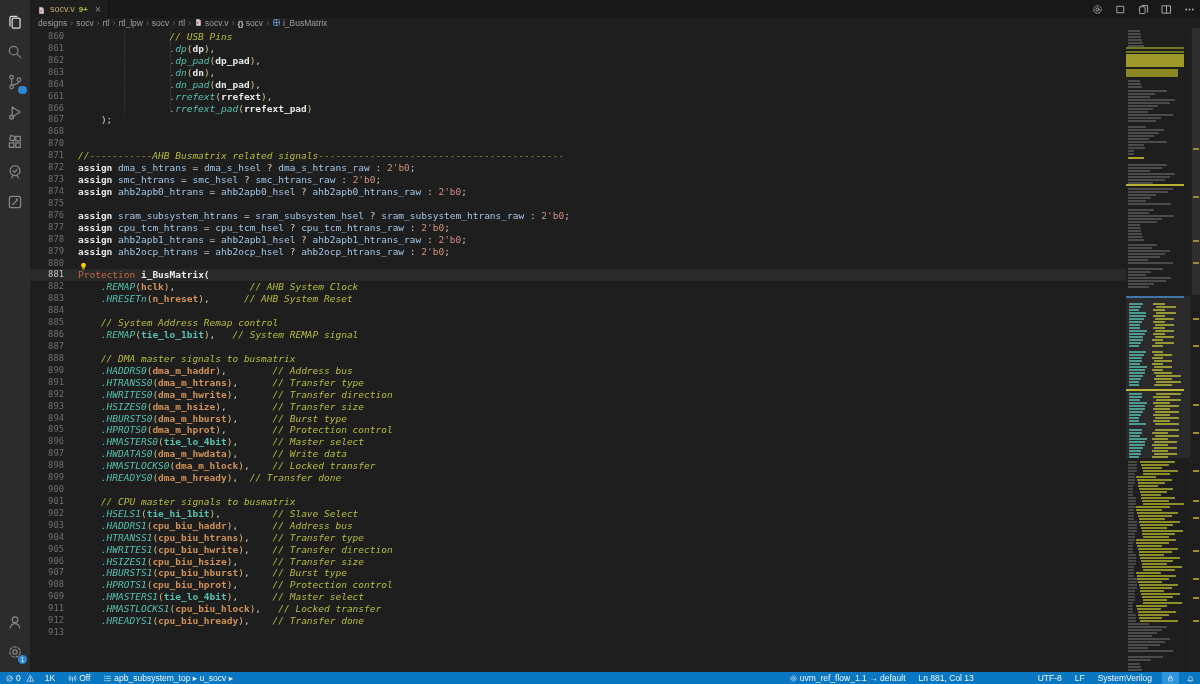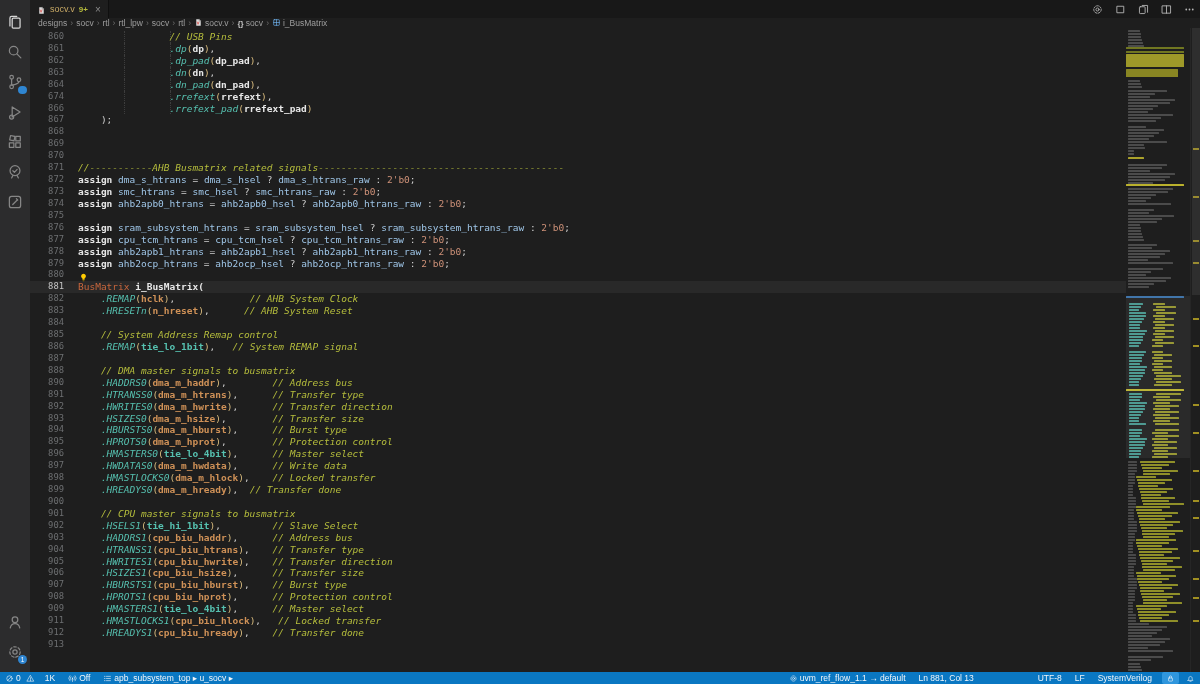--- a/index.html
+++ b/index.html
@@ -264,41 +264,37 @@
             <span class="gd" style="left: 139.52px;"></span>
             <span class="ct"><span>                </span><span class="pn">.dn</span><span class="pr">(</span><span class="agw">dn</span><span class="pr">)</span><span class="pw">,</span></span>
           </div>
           <div class="row">
             <span class="ln">864</span>
             <span class="gd" style="left: 93.76px;"></span>
             <span class="gd" style="left: 139.52px;"></span>
             <span class="ct"><span>                </span><span class="pn">.dn_pad</span><span class="pr">(</span><span class="agw">dn_pad</span><span class="pr">)</span><span class="pw">,</span></span>
           </div>
           <div class="row">
-            <span class="ln">674</span>
+            <span class="ln">661</span>
             <span class="gd" style="left: 93.76px;"></span>
             <span class="gd" style="left: 139.52px;"></span>
             <span class="ct"><span>                </span><span class="pn">.rrefext</span><span class="pr">(</span><span class="agw">rrefext</span><span class="pr">)</span><span class="pw">,</span></span>
           </div>
           <div class="row">
             <span class="ln">866</span>
             <span class="gd" style="left: 93.76px;"></span>
             <span class="gd" style="left: 139.52px;"></span>
             <span class="ct"><span>                </span><span class="pn">.rrefext_pad</span><span class="pr">(</span><span class="agw">rrefext_pad</span><span class="pr">)</span></span>
           </div>
           <div class="row">
             <span class="ln">867</span>
             <span class="ct"><span>    </span><span class="pw">);</span></span>
           </div>
           <div class="row">
             <span class="ln">868</span>
-            <span class="ct"></span>
-          </div>
-          <div class="row">
-            <span class="ln">869</span>
             <span class="ct"></span>
           </div>
           <div class="row">
             <span class="ln">870</span>
             <span class="ct"></span>
           </div>
           <div class="row">
             <span class="ln">871</span>
             <span class="ct"><span class="cm">//-----------AHB Busmatrix related signals-------------------------------------------</span></span>
           </div>
@@ -337,21 +333,21 @@
             <span class="ln">880</span>
             <span class="bulb"><svg width="11" height="11" viewBox="0 0 16 16" fill="none" stroke="currentColor" stroke-width="1.1" stroke-linecap="round" stroke-linejoin="round">
                 <path d="M8 2.6a3.6 3.6 0 0 1 1.9 6.6c-.3.2-.5.5-.5.9H6.6c0-.4-.2-.7-.5-.9A3.6 3.6 0 0 1 8 2.6z" fill="#ffcc02" stroke="none"></path>
                 <rect x="6.4" y="10.6" width="3.2" height="1.2" fill="#ffcc02" stroke="none"></rect>
                 <rect x="6.9" y="12.4" width="2.2" height="1" fill="#b58c00" stroke="none"></rect>
               </svg></span>
             <span class="ct"></span>
           </div>
           <div class="row cur">
             <span class="ln">881</span>
-            <span class="ct"><span class="ty">BusMatrix</span><span class="pw"> </span><span class="bd">i_BusMatrix(</span></span>
+            <span class="ct"><span class="ty">Protection</span><span class="pw"> </span><span class="bd">i_BusMatrix(</span></span>
           </div>
           <div class="row">
             <span class="ln">882</span>
             <span class="ct"><span>    </span><span class="pn">.REMAP</span><span class="pr">(</span><span class="ag">hclk</span><span class="pr">)</span><span class="pw">,</span><span>             </span><span class="cm">// AHB System Clock</span></span>
           </div>
           <div class="row">
             <span class="ln">883</span>
             <span class="ct"><span>    </span><span class="pn">.HRESETn</span><span class="pr">(</span><span class="ag">n_hreset</span><span class="pr">)</span><span class="pw">,</span><span>      </span><span class="cm">// AHB System Reset</span></span>
           </div>
           <div class="row">

